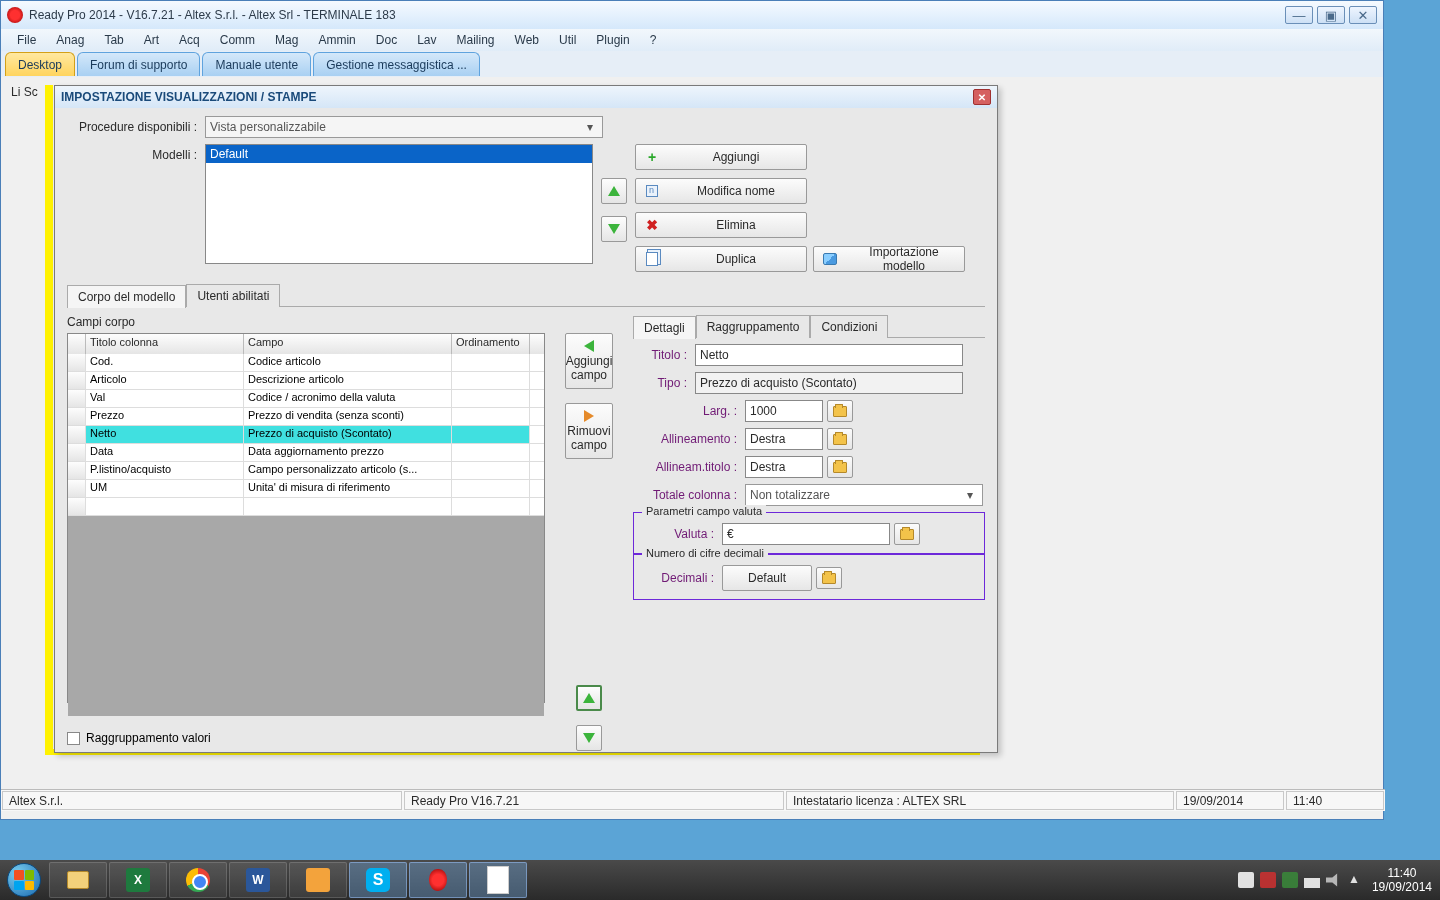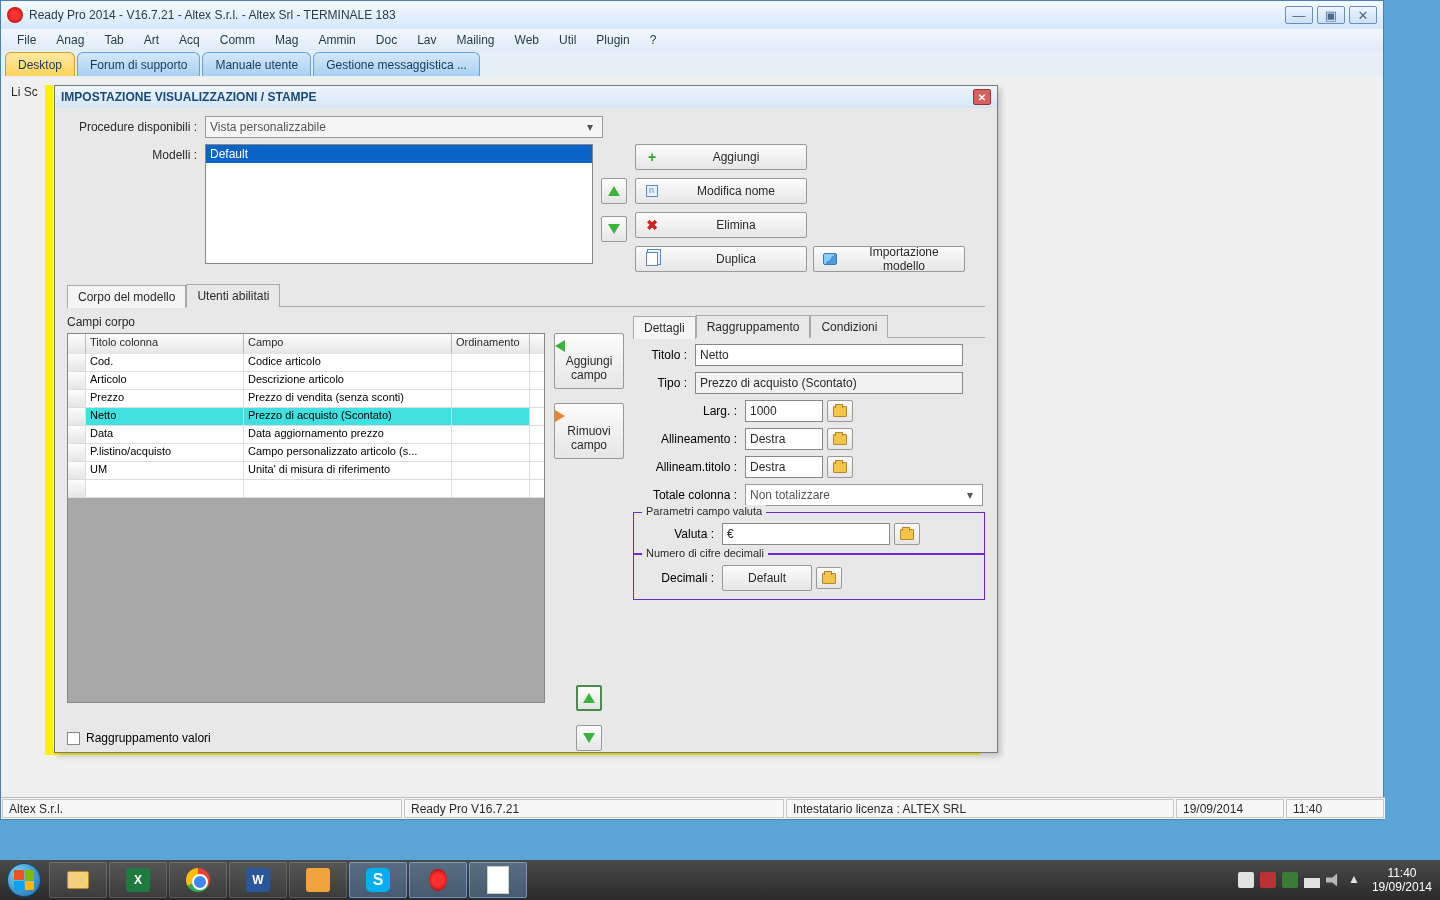--- a/index.html
+++ b/index.html
@@ -60,32 +60,32 @@
 .grid-head{display:flex;background:linear-gradient(to bottom,#fdfdfd,#e5e5e5);height:20px}
 .gh{border-right:1px solid #bbb;padding:2px 4px;color:#2a2a2a;font-size:11px}
 .gh1{width:18px}.gh2{width:158px}.gh3{width:208px}.gh4{width:78px}
 .grid-body{background:#fff}
 .grow{display:flex;height:18px;border-bottom:1px solid #ddd}
 .gc{border-right:1px solid #ddd;padding:1px 4px;font-size:11px;overflow:hidden;white-space:nowrap}
 .gc1{width:18px;background:linear-gradient(to bottom,#fdfdfd,#e5e5e5)}.gc2{width:158px}.gc3{width:208px}.gc4{width:78px}
 .grow.sel .gc2,.grow.sel .gc3,.grow.sel .gc4{background:#40e0e0}
 .grid-filler{background:#a8a8a8;height:200px}
 .mid-col{width:64px;display:flex;flex-direction:column;align-items:center;gap:14px;padding-top:18px}
-.mid-btn{width:70px;height:56px;border:1px solid #999;background:linear-gradient(to bottom,#fcfcfc,#e6e6e6);border-radius:2px;display:flex;flex-direction:column;justify-content:center;gap:2px;font-size:11px;color:#2a2a2a;text-align:center}
+.mid-btn{width:48px;height:56px;border:1px solid #999;background:linear-gradient(to bottom,#fcfcfc,#e6e6e6);border-radius:2px;display:flex;flex-direction:column;align-items:center;justify-content:center;gap:2px;font-size:11px;color:#2a2a2a;text-align:center}
 .right-col{flex:1}
 .rtabs{display:flex;margin-bottom:6px}
 .form-row{display:flex;align-items:center;margin-bottom:6px}
-.form-lbl{width:112px;text-align:right;padding-right:8px;color:#000000}
+.form-lbl{width:112px;text-align:right;padding-right:8px;color:#701a75}
 .txt-in{height:22px;border:1px solid #888;background:#fff;padding:0 4px;display:flex;align-items:center;color:#2a2a2a}
 .txt-in.ro{background:#f2f2f2}
 .small-btn{width:26px;height:22px;border:1px solid #999;background:linear-gradient(to bottom,#fcfcfc,#e6e6e6);margin-left:4px;display:flex;align-items:center;justify-content:center;border-radius:2px}
 .fieldset{border:1px solid #6d28d9;padding:10px 8px 8px;margin-top:0;position:relative}
 .fieldset .legend{position:absolute;top:-8px;left:8px;background:#e8e8e8;padding:0 4px;color:#2a2a2a;font-size:11px}
 .chk{width:13px;height:13px;border:1px solid #888;background:#fff;margin-right:6px}
-.statusbar{position:absolute;bottom:0;left:0;width:1384px;height:22px;background:#f7f7f7;border-top:1px solid #bbb;display:flex}
+.statusbar{position:absolute;bottom:8px;left:0;width:1384px;height:22px;background:#f7f7f7;border-top:1px solid #bbb;display:flex}
 .sb-cell{border:1px solid #c8c8c8;padding:2px 6px;color:#2a2a2a;margin:1px}
 .taskbar{position:absolute;bottom:0;left:0;width:1440px;height:40px;background:linear-gradient(to bottom,#4a4a4a 0%,#2a2a2a 100%);display:flex;align-items:center}
 .start-orb{width:48px;height:40px;display:flex;align-items:center;justify-content:center}
 .orb{width:34px;height:34px;border-radius:50%;background:radial-gradient(circle at 30% 30%,#7acef0,#1a6ab0);border:1px solid #0a4a80;display:grid;grid-template-columns:1fr 1fr;grid-template-rows:1fr 1fr;gap:1px;padding:6px}
 .orb div{border-radius:1px}
 .tb-item{width:58px;height:36px;margin:0 1px;border:1px solid rgba(255,255,255,0.15);border-radius:2px;background:rgba(255,255,255,0.08);display:flex;align-items:center;justify-content:center}
 .tb-item.active{background:rgba(120,180,240,0.35);border-color:rgba(160,200,255,0.5)}
 .tray{margin-left:auto;display:flex;align-items:center;gap:8px;padding-right:8px;color:#fff;font-size:11px}
 .tray-icons{display:flex;gap:6px;align-items:center}
 .tray-icon{width:16px;height:16px;opacity:0.85}
@@ -226,20 +226,26 @@
                     <div class="gc gc4"></div>
                   </div>
                   <div class="grow">
                     <div class="gc gc1"></div>
                     <div class="gc gc2">Articolo</div>
                     <div class="gc gc3">Descrizione articolo</div>
                     <div class="gc gc4"></div>
                   </div>
                   <div class="grow">
                     <div class="gc gc1"></div>
+                    <div class="gc gc2">Val</div>
+                    <div class="gc gc3">Codice / acronimo della valuta</div>
+                    <div class="gc gc4"></div>
+                  </div>
+                  <div class="grow">
+                    <div class="gc gc1"></div>
                     <div class="gc gc2">Prezzo</div>
                     <div class="gc gc3">Prezzo di vendita (senza sconti)</div>
                     <div class="gc gc4"></div>
                   </div>
                   <div class="grow sel">
                     <div class="gc gc1"></div>
                     <div class="gc gc2">Netto</div>
                     <div class="gc gc3">Prezzo di acquisto (Scontato)</div>
                     <div class="gc gc4"></div>
                   </div>

